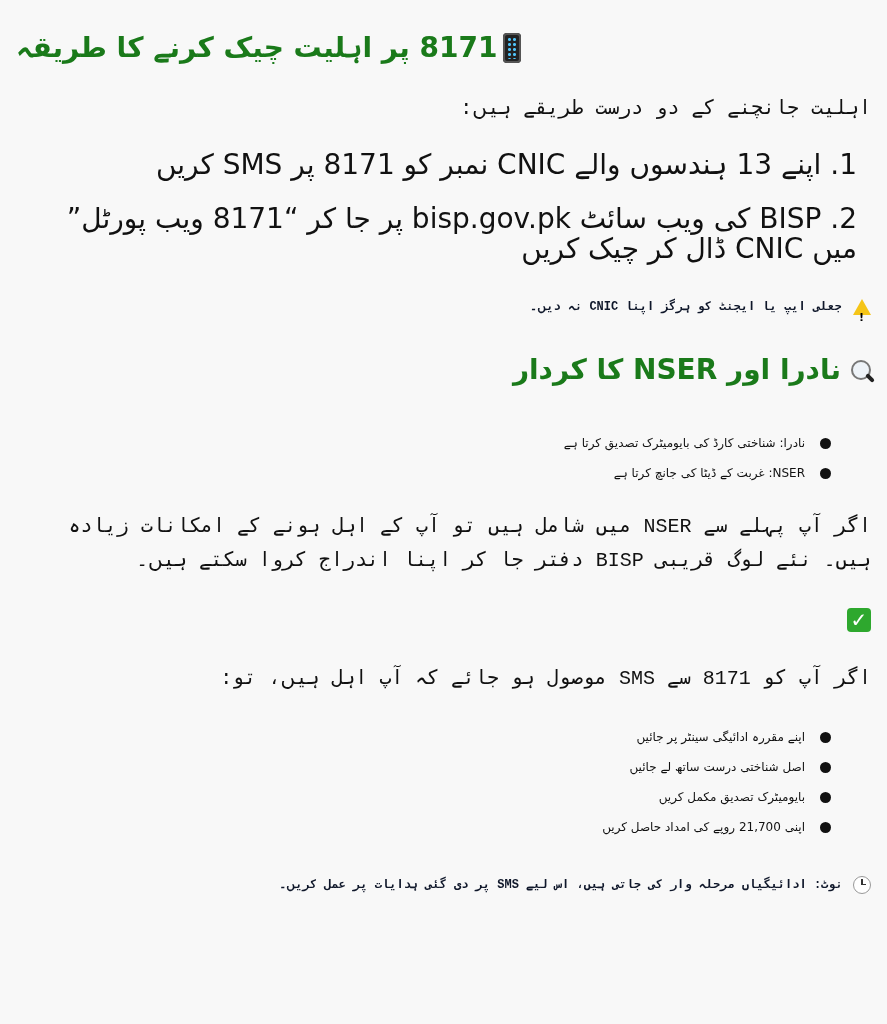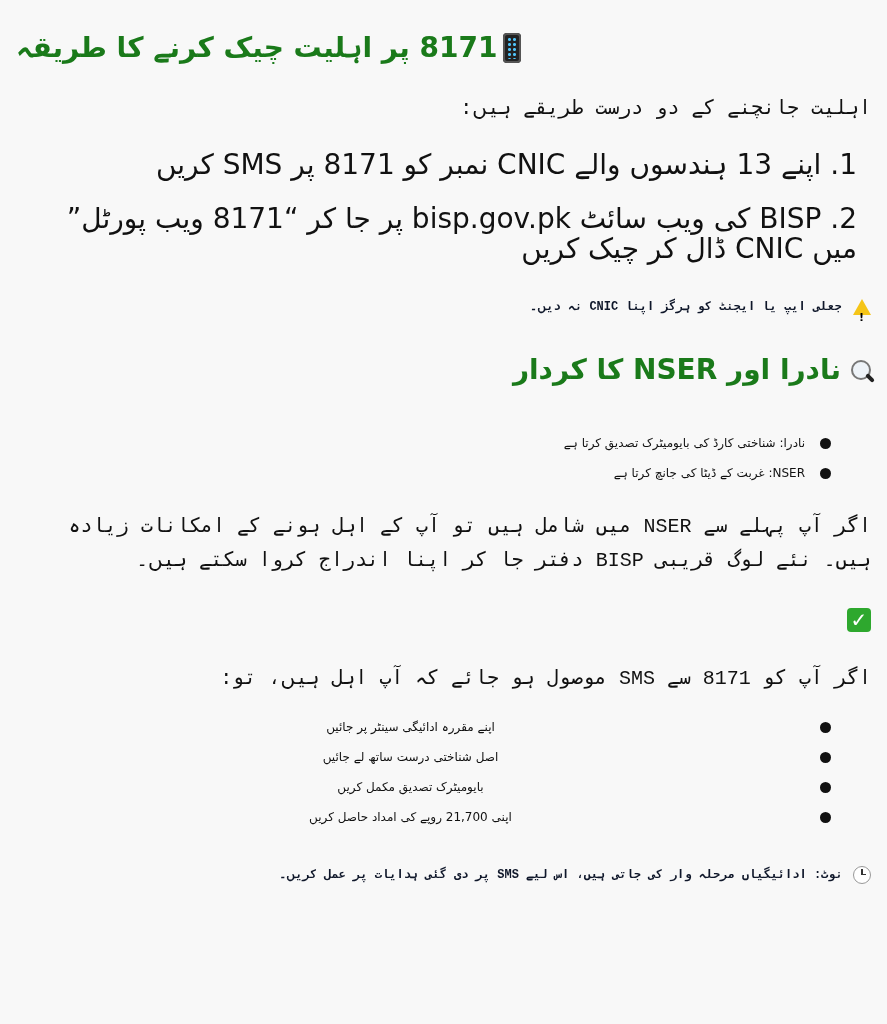--- a/index.html
+++ b/index.html
@@ -197,21 +197,21 @@
   </ul>
 
   <p class="p" style="margin-top:22px;">اگر آپ پہلے سے NSER میں شامل ہیں تو آپ کے اہل ہونے کے امکانات زیادہ ہیں۔ نئے لوگ قریبی BISP دفتر جا کر اپنا اندراج کروا سکتے ہیں۔</p>
 
   <h2 style="margin-top:30px;">
     <span class="check-icon">✓</span>
   </h2>
 
   <p class="p" style="margin-top:30px;">اگر آپ کو 8171 سے SMS موصول ہو جائے کہ آپ اہل ہیں، تو:</p>
 
-  <ul class="bullets" style="margin-top:16px;text-align:center;">
+  <ul class="bullets" style="margin-top:26px;">
     <li>اپنے مقررہ ادائیگی سینٹر پر جائیں</li>
     <li>اصل شناختی درست ساتھ لے جائیں</li>
     <li>بایومیٹرک تصدیق مکمل کریں</li>
     <li>اپنی 21,700 روپے کی امداد حاصل کریں</li>
   </ul>
 
   <p class="p red" style="margin-top:26px;">
     <span class="clock-icon"></span>
     <span>نوٹ: ادائیگیاں مرحلہ وار کی جاتی ہیں، اس لیے SMS پر دی گئی ہدایات پر عمل کریں۔</span>
   </p>

